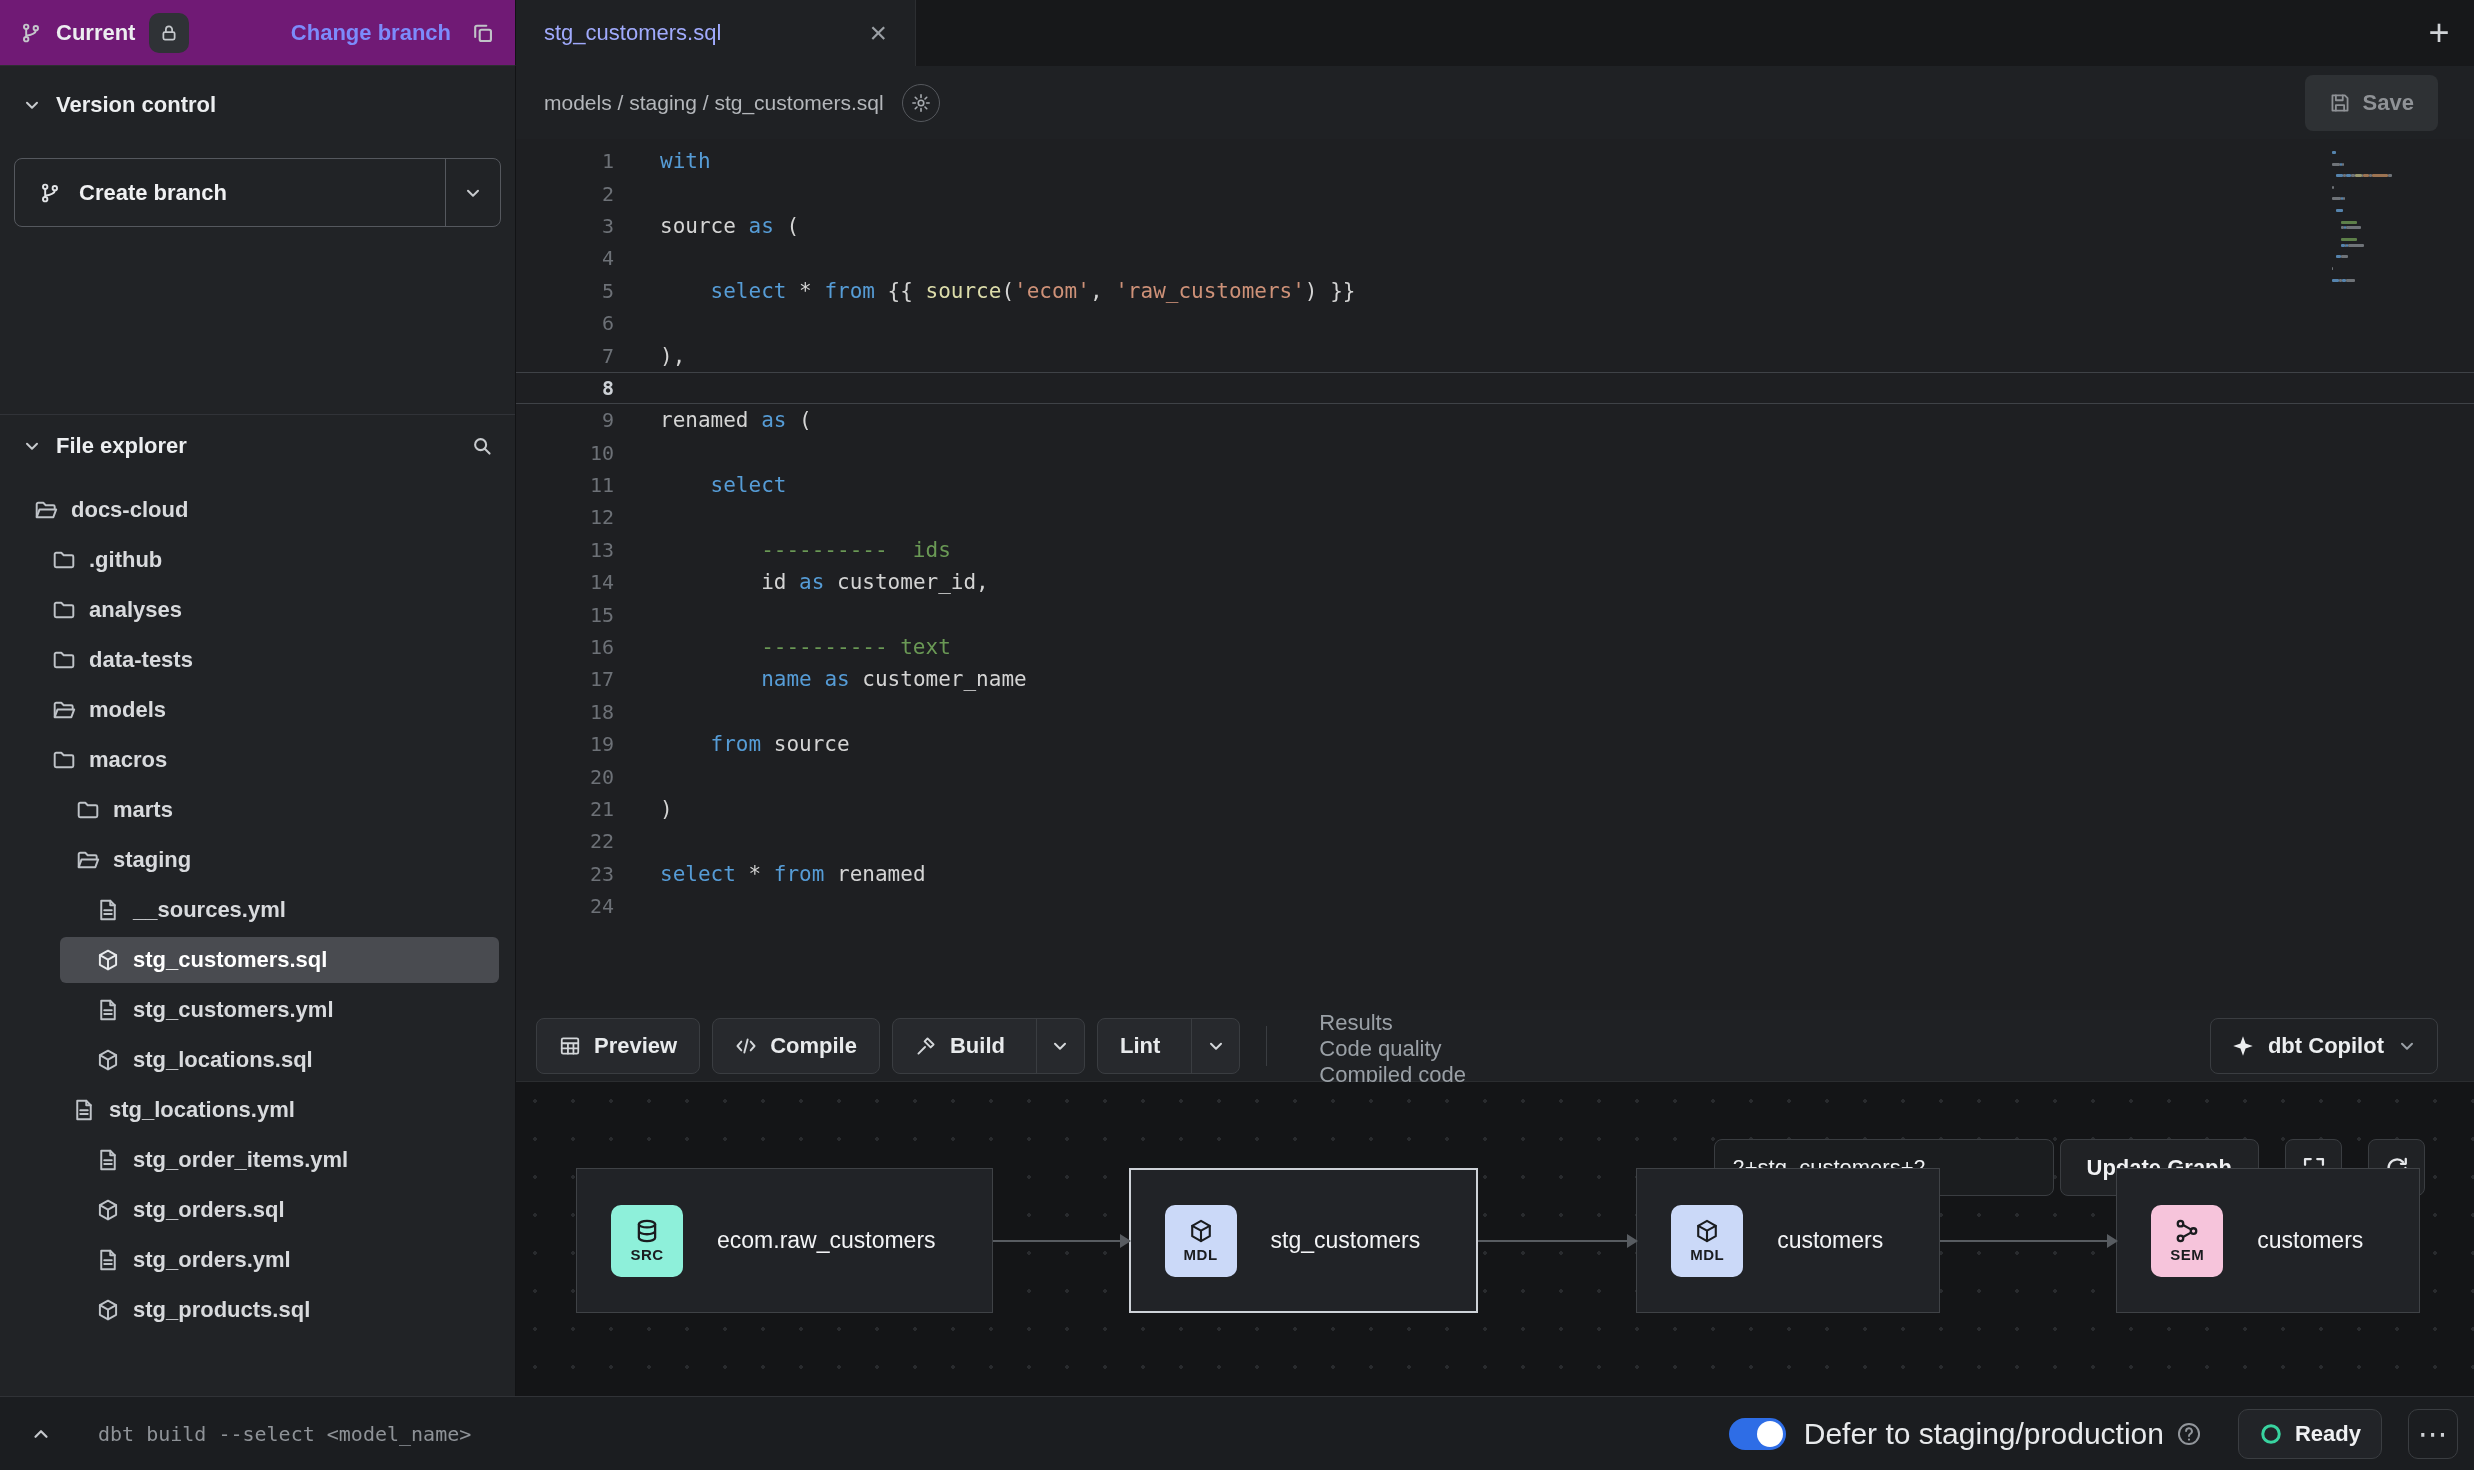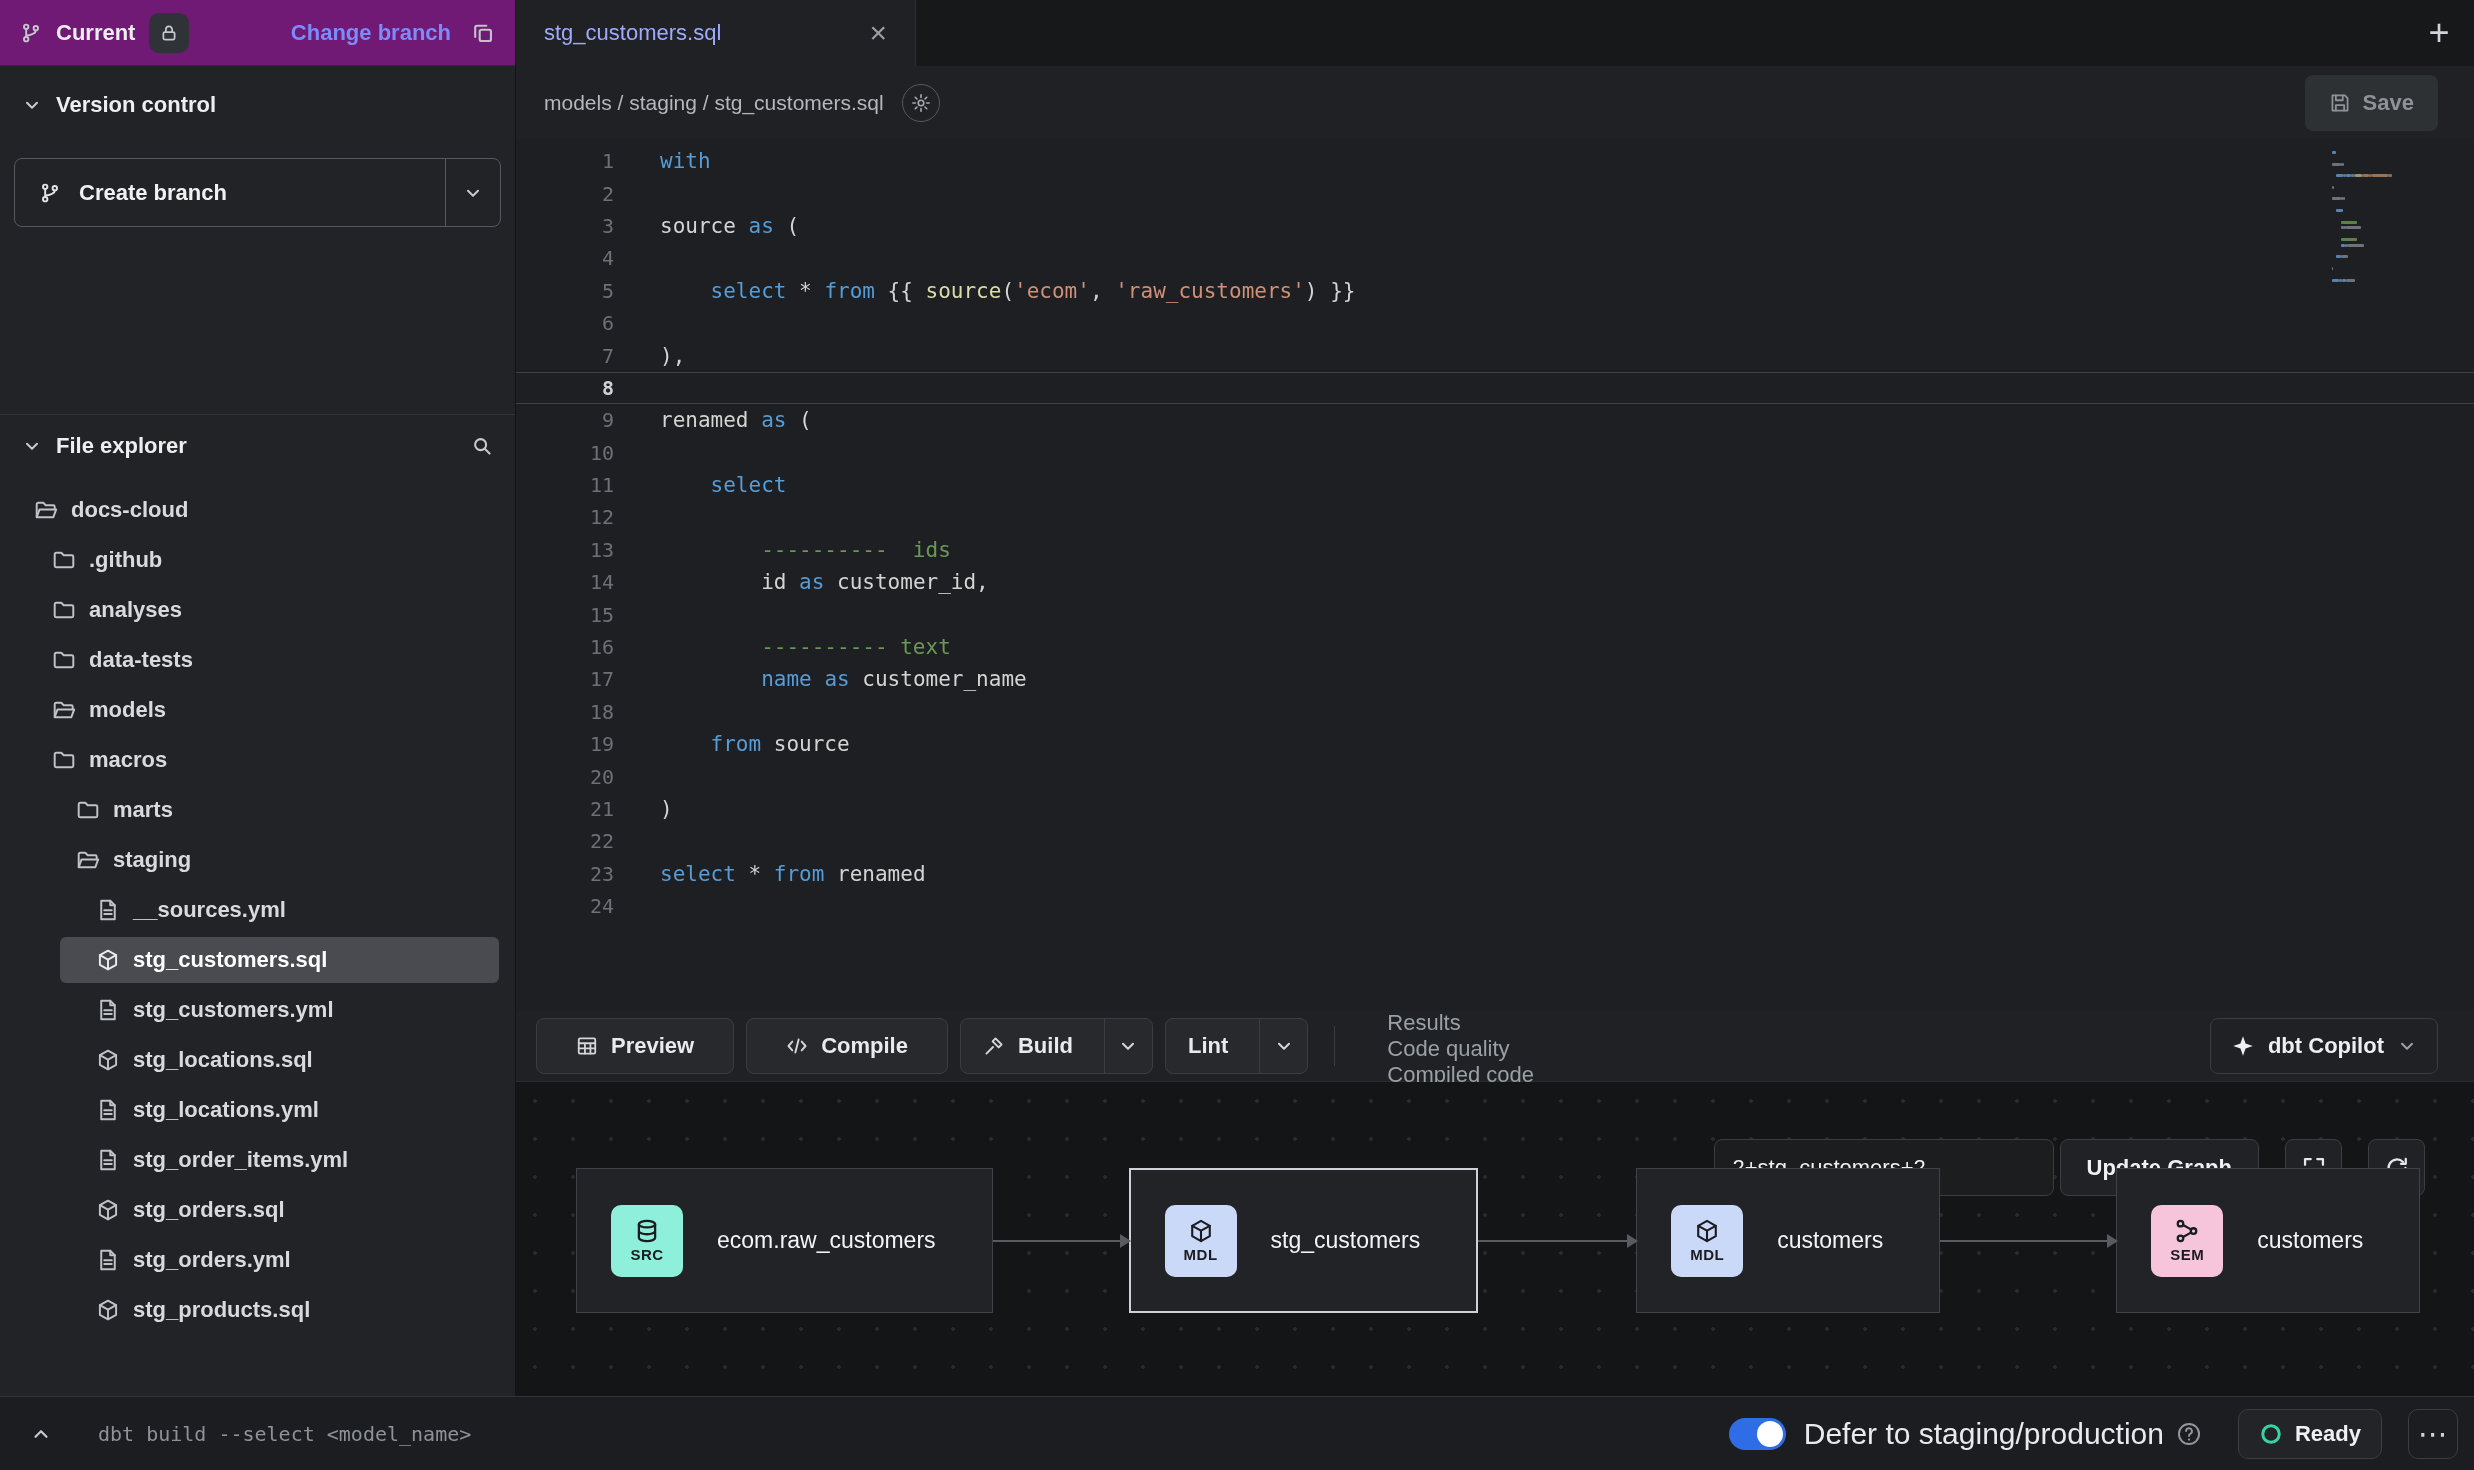--- a/index.html
+++ b/index.html
@@ -76,21 +76,21 @@
   .minimap{position:absolute;top:12px;right:76px;width:66px;}
   .mml{display:flex;height:3px;margin-bottom:2.8px;}
   .mml span{flex:none;height:3px;border-radius:1px;}
   .mm-k{background:#5583ad}.mm-p{background:#6f7378}.mm-s{background:#9c7352}
   .mm-c{background:#5d7f49}.mm-f{background:#97976e}
 
   
   .toolbar{height:72px;flex:none;background:#1f2124;display:flex;align-items:center;
     padding:0 36px 0 20px;border-bottom:1px solid #2b2d30;}
   .tbtn{height:56px;background:#27292d;border:1px solid #3a3d41;border-radius:8px;display:flex;
-    align-items:center;gap:13px;padding:0 39px;font-size:22px;font-weight:600;color:#e8eaec;
+    align-items:center;gap:13px;padding:0 22px;font-size:22px;font-weight:600;color:#e8eaec;
     margin-right:12px;font-family:inherit;cursor:pointer;}
   .tbtn svg{color:#d4d7da;}
   .tbtn.split{padding:0;}
   .tmain{display:flex;align-items:center;gap:13px;padding:0 18px 0 22px;height:100%;}
   .tseg{height:100%;width:48px;border-left:1px solid #3a3d41;display:flex;align-items:center;
     justify-content:center;color:#c7cacd;cursor:pointer;}
   .vdiv{width:1px;height:40px;background:#3a3d41;margin:0 26px 0 14px;}
   .ptabs{display:flex;align-items:stretch;height:72px;flex-direction:column;}
   .ptab{display:flex;align-items:center;padding:0 26px;font-size:22px;font-weight:500;
     color:#9aa0a6;cursor:pointer;}
@@ -361,21 +361,21 @@
                 <use href="#sym-file"></use>
               </svg>
               <span class="tlabel">stg_customers.yml</span>
             </div>
             <div class="trow" style="padding-left:96px">
               <svg class="ti">
                 <use href="#sym-cube"></use>
               </svg>
               <span class="tlabel">stg_locations.sql</span>
             </div>
-            <div class="trow" style="padding-left:96px">
+            <div class="trow" style="padding-left:72px">
               <svg class="ti">
                 <use href="#sym-file"></use>
               </svg>
               <span class="tlabel">stg_locations.yml</span>
             </div>
             <div class="trow" style="padding-left:96px">
               <svg class="ti">
                 <use href="#sym-file"></use>
               </svg>
               <span class="tlabel">stg_order_items.yml</span>

